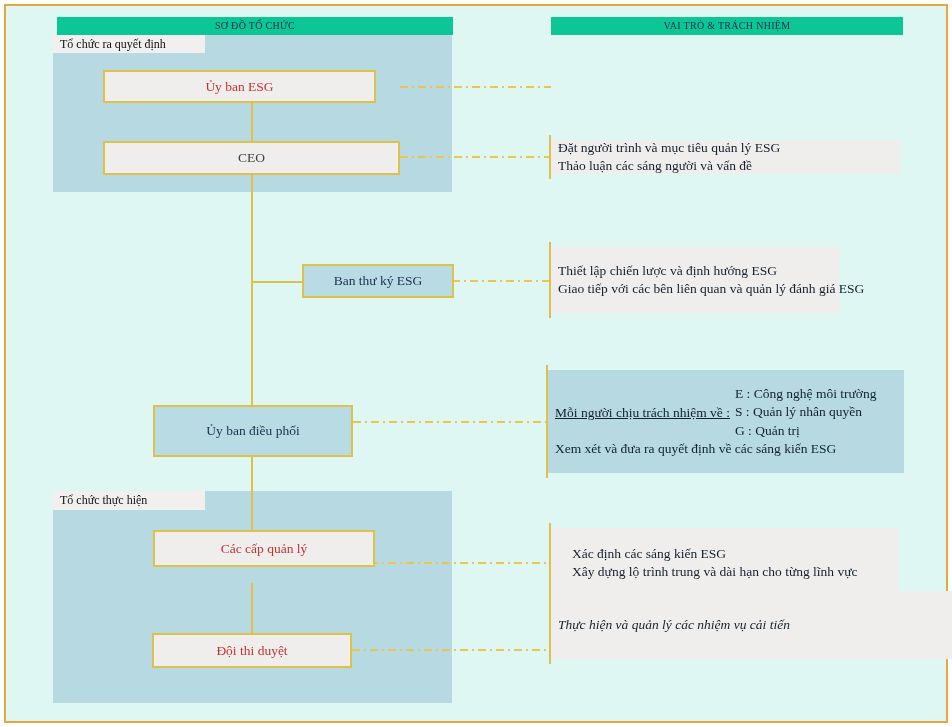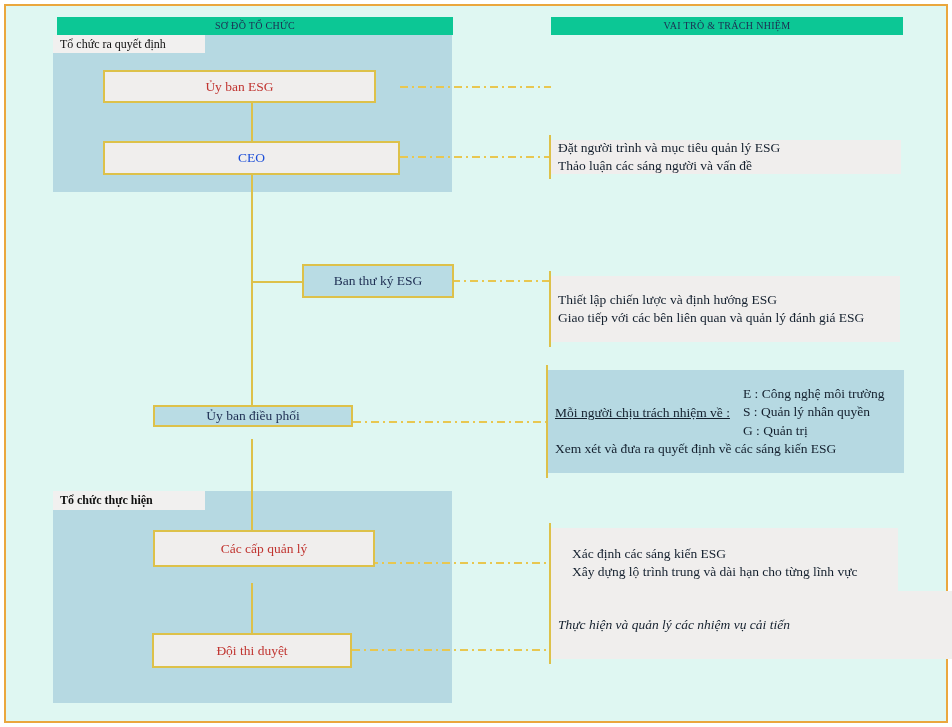--- a/index.html
+++ b/index.html
@@ -23,40 +23,40 @@
   }
   .panel{position:absolute;background:var(--panel-blue,#b6d9e2);}
   .grouplabel{
     position:absolute;background:#f1f0ef;color:#101010;
     font-size:12px;line-height:18px;padding-left:7px;box-sizing:border-box;
   }
   .node{
     position:absolute;box-sizing:border-box;
     border:2px solid var(--gold,#ddc14a);background:var(--block-gray,#f2f0ef);
     display:flex;align-items:center;justify-content:center;
-    font-size:13.5px;color:#1d4ed8;
+    font-size:13.5px;color:#404040;
   }
   .node.bluefill{background:var(--node-blue,#b9dce4);color:var(--navy-text,#1d2d52);}
   .node.redtext{color:var(--red-text,#c13531);}
 
   .rblock{
     position:absolute;box-sizing:border-box;background:var(--block-gray,#f0eeed);
     color:var(--dark-text,#14202e);font-size:13.5px;line-height:18px;
     display:flex;flex-direction:column;justify-content:center;
     padding-left:7px;padding-right:4px;
   }
   .rblock.bluefill{background:var(--panel-blue,#b6d9e2);}
   .rblock::before{
     content:"";position:absolute;left:-2px;top:-5px;bottom:-5px;width:2px;
     background:var(--gold,#ddc14a);
   }
   .rb-line{white-space:nowrap;}
   .esg-row{display:flex;align-items:center;}
   .esg-row .esg-prefix{white-space:nowrap;text-decoration:underline;}
-  .esg-items{margin-left:13px;}
+  .esg-items{margin-left:5px;}
   .esg-items div{white-space:nowrap;line-height:18.5px;}
 </style>
 </head>
 <body>
 
 <div class="canvas">
   <div class="frame"></div>
 
   <div class="panel" style="left:53px;top:35px;width:399px;height:157px;"></div>
   <div class="panel" style="left:53px;top:491px;width:399px;height:212px;"></div>
@@ -72,36 +72,36 @@
     <line class="dashline" x1="452" y1="281" x2="551" y2="281"></line>
     <line class="dashline" x1="353" y1="422" x2="548" y2="422"></line>
     <line class="dashline" x1="352" y1="563" x2="551" y2="563"></line>
     <line class="dashline" x1="352" y1="650" x2="551" y2="650"></line>
   </svg>
 
   <div class="greenbar" style="left:57px;top:17px;width:396px;">SƠ ĐỒ TỔ CHỨC</div>
   <div class="greenbar" style="left:551px;top:17px;width:352px;">VAI TRÒ &amp; TRÁCH NHIỆM</div>
 
   <div class="grouplabel" style="left:53px;top:35px;width:152px;height:18px;">Tổ chức ra quyết định</div>
-  <div class="grouplabel" style="left:53px;top:491px;width:152px;height:19px;font-weight:bold;">Tổ chức thực hiện</div>
+  <div class="grouplabel" style="left:53px;top:491px;width:152px;height:19px;">Tổ chức thực hiện</div>
 
   <div class="node redtext" style="left:103px;top:70px;width:273px;height:33px;">Ủy ban ESG</div>
   <div class="node" style="left:103px;top:141px;width:297px;height:34px;">CEO</div>
   <div class="node bluefill" style="left:302px;top:264px;width:152px;height:34px;">Ban thư ký ESG</div>
-  <div class="node bluefill" style="left:153px;top:405px;width:200px;height:22px;text-align:right;">Ủy ban điều phối</div>
+  <div class="node bluefill" style="left:153px;top:405px;width:200px;height:52px;text-align:right;">Ủy ban điều phối</div>
   <div class="node redtext" style="left:153px;top:530px;width:222px;height:37px;">Các cấp quản lý</div>
   <div class="node redtext" style="left:152px;top:633px;width:200px;height:35px;">Đội thi duyệt</div>
 
 
   <div class="rblock" style="left:551px;top:140px;width:350px;height:34px;">
     <div class="rb-line">Đặt người trình và mục tiêu quản lý ESG</div>
     <div class="rb-line">Thảo luận các sáng người và vấn đề</div>
   </div>
 
-  <div class="rblock" style="left:551px;top:247px;width:349px;height:66px;margin-top:29px;">
+  <div class="rblock" style="left:551px;top:247px;width:288px;height:66px;">
     <div class="rb-line">Thiết lập chiến lược và định hướng ESG</div>
     <div class="rb-line">Giao tiếp với các bên liên quan và quản lý đánh giá ESG</div>
   </div>
 
   <div class="rblock bluefill" style="left:548px;top:370px;width:356px;height:103px;">
     <div class="esg-row">
       <span class="esg-prefix">Mỗi người chịu trách nhiệm về :</span>
       <div class="esg-items">
         <div>E : Công nghệ môi trường</div>
         <div>S : Quản lý nhân quyền</div>

